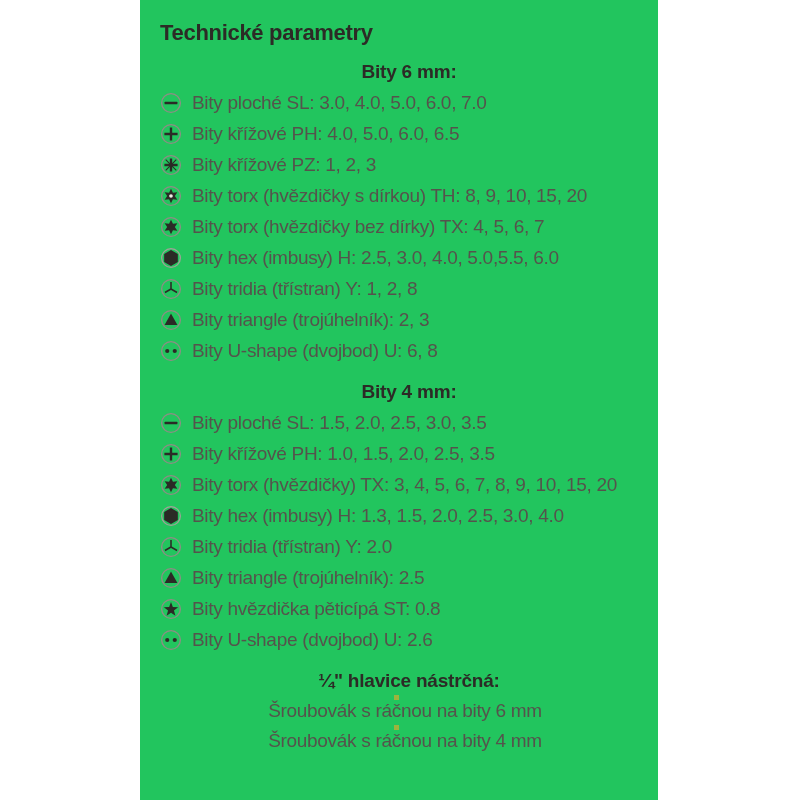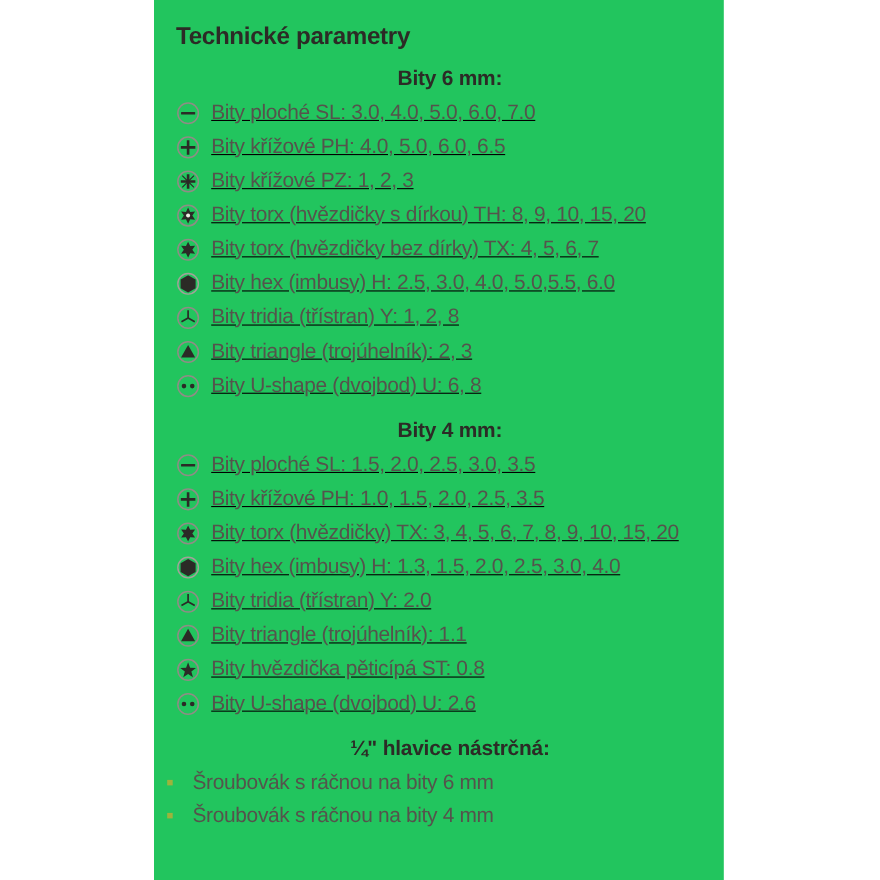--- a/index.html
+++ b/index.html
@@ -36,21 +36,20 @@
     letter-spacing: -0.2px;
     line-height: 22px;
     margin: 15px 0 4px 0;
     text-align: center;
   }
   .spec-list { margin: 0; }
   .spec-row {
     display: flex;
     align-items: center;
     height: 31px;
-    text-decoration: underline;
   }
   .spec-icon {
     width: 22px;
     height: 22px;
     margin-right: 10px;
     flex: 0 0 auto;
   }
   .spec-icon svg { display: block; width: 22px; height: 22px; }
   .spec-label {
     font-size: 19px;
@@ -60,20 +59,21 @@
   }
   .bullet-list {
     list-style: none;
     margin: 5px 0 0 -8px;
     padding: 0;
   }
   .bullet-item {
     display: flex;
     align-items: center;
     height: 30px;
+    flex-direction: column;
   }
   .bullet-dot {
     width: 5px;
     height: 5px;
     background: #9db33c;
     margin: -2px 18px 0 0;
     flex: 0 0 auto;
   }
   .bullet-label {
     font-size: 19px;
@@ -222,21 +222,21 @@
           </span>
           <span class="spec-label">Bity tridia (třístran) Y: 2.0</span>
         </div>
         <div class="spec-row">
           <span class="spec-icon">
             <svg viewBox="0 0 24 24" xmlns="http://www.w3.org/2000/svg">
               <circle cx="12" cy="12" r="10.2" fill="none" stroke="#8f8d85" stroke-width="1.5"></circle>
               <polygon points="12,5 19,17.4 5,17.4" fill="#2b2a26"></polygon>
             </svg>
           </span>
-          <span class="spec-label">Bity triangle (trojúhelník): 1.1</span>
+          <span class="spec-label">Bity triangle (trojúhelník): 2.5</span>
         </div>
         <div class="spec-row">
           <span class="spec-icon">
             <svg viewBox="0 0 24 24" xmlns="http://www.w3.org/2000/svg">
               <circle cx="12" cy="12" r="10.2" fill="none" stroke="#8f8d85" stroke-width="1.5"></circle>
               <polygon points="12,4.4 14,9.85 19.8,10.1 15.23,13.65 16.82,19.23 12,16 7.18,19.23 8.77,13.65 4.2,10.1 10,9.85" fill="#2b2a26"></polygon>
             </svg>
           </span>
           <span class="spec-label">Bity hvězdička pěticípá ST: 0.8</span>
         </div>

